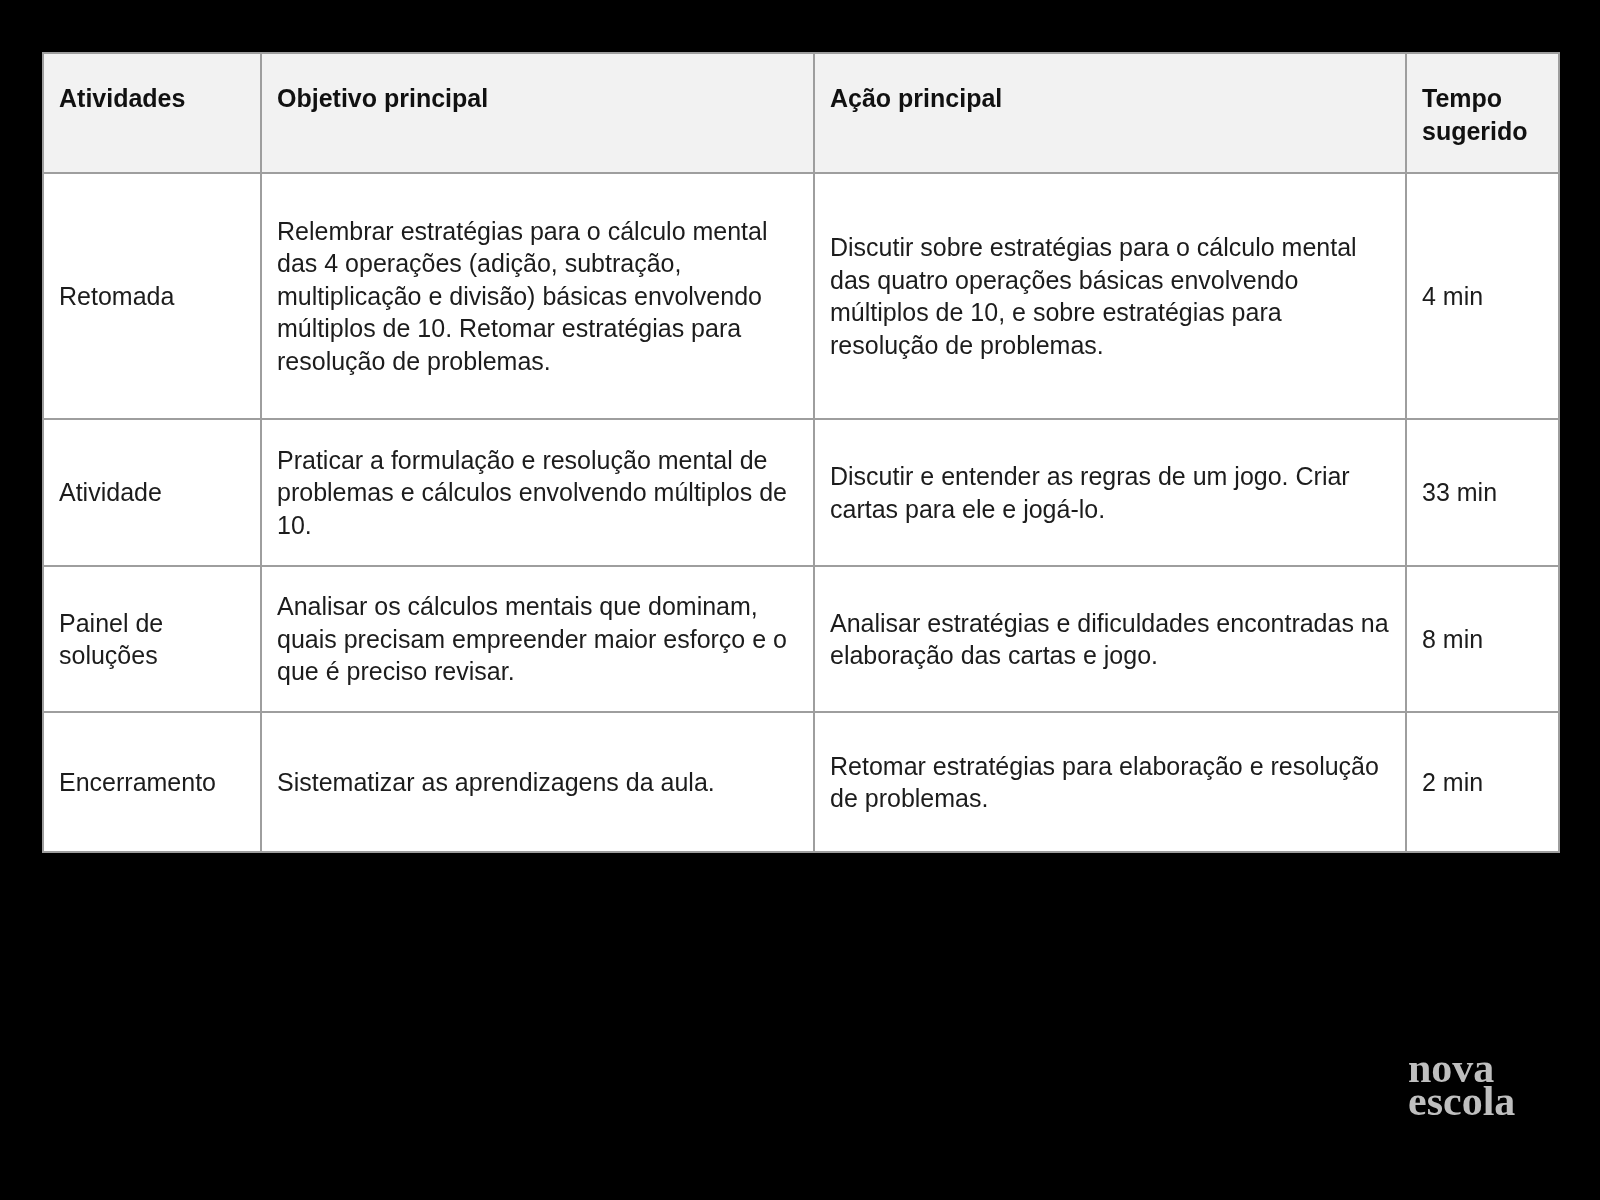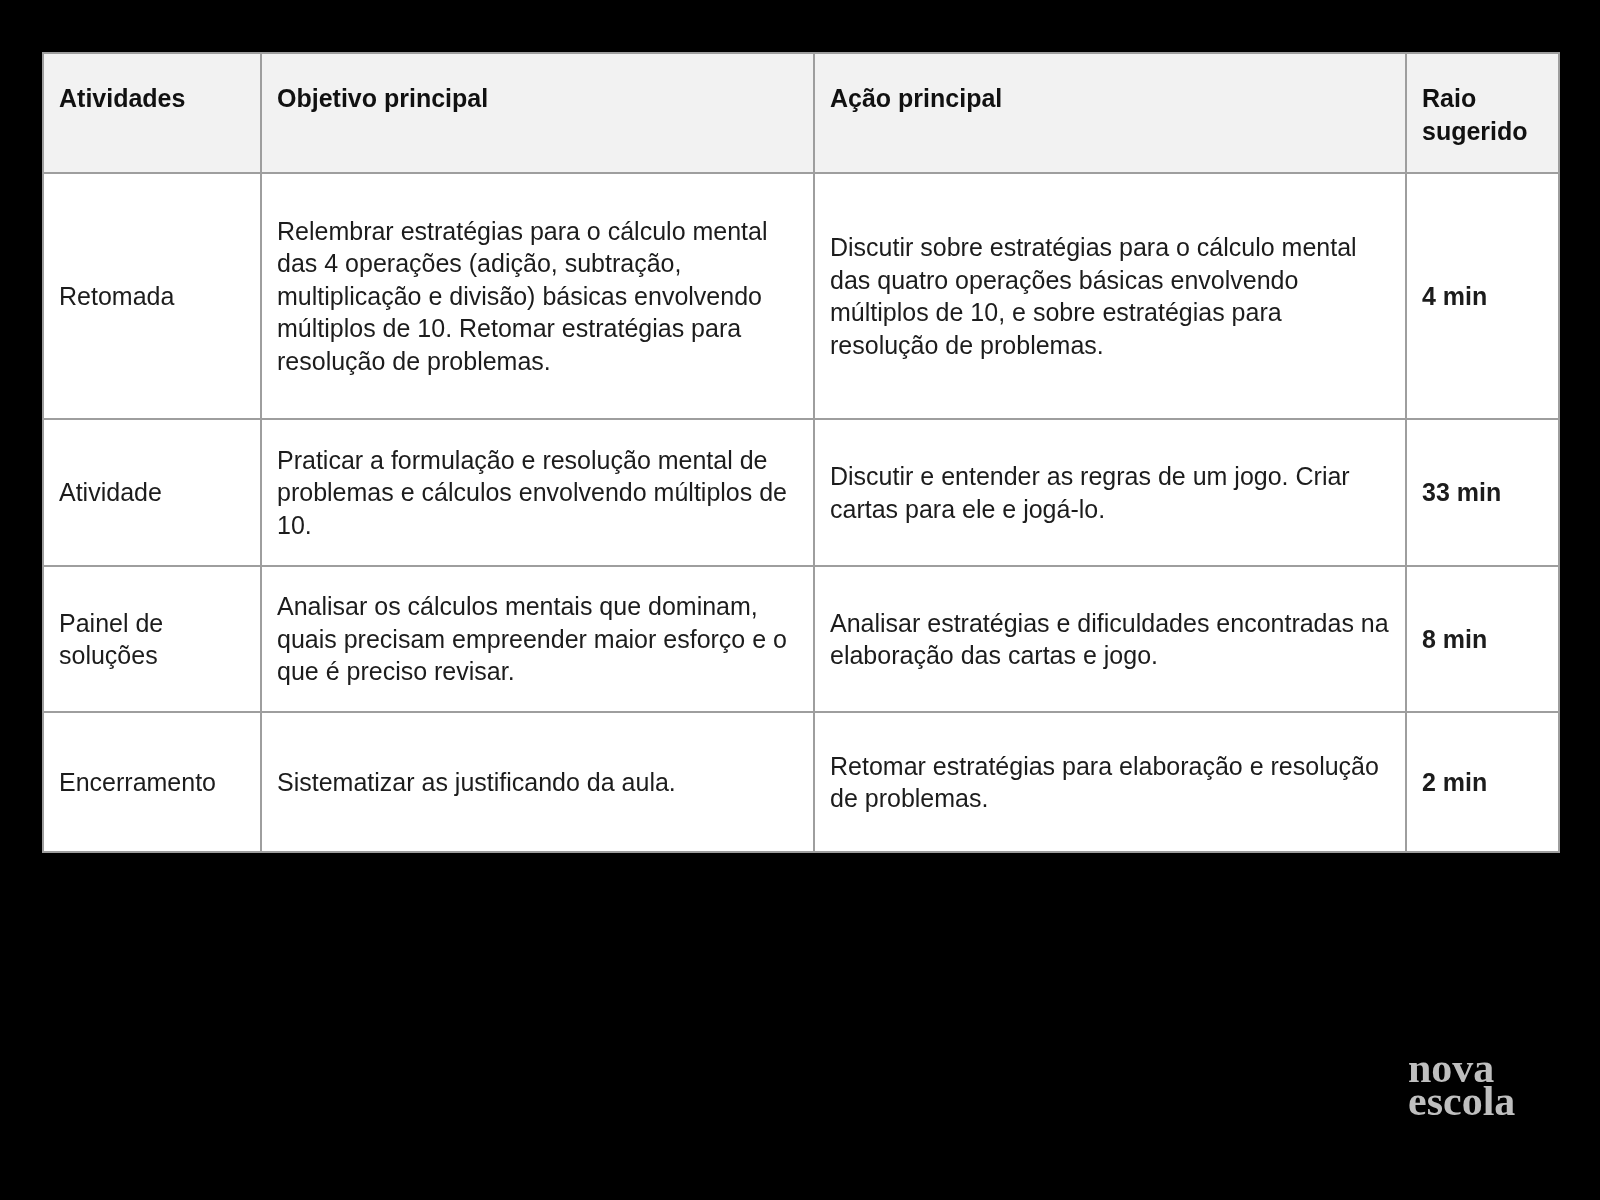--- a/index.html
+++ b/index.html
@@ -40,21 +40,21 @@
     padding-top: 28px;
     height: 120px;
     color: #111111;
   }
   .lesson-table tbody td { vertical-align: middle; background: #ffffff; }
   tr.row-1 td { height: 246px; }
   tr.row-2 td { height: 147px; }
   tr.row-3 td { height: 146px; }
   tr.row-4 td { height: 140px; }
   tr.row-5 td { height: 160px; }
-  td.cell-tempo { white-space: pre-wrap; font-weight: bold; }
+  td.cell-tempo { white-space: pre-wrap; }
 
   .brand-logo {
     position: absolute;
     left: 1408px; top: 1052px;
     font-family: Liberation Serif, serif;
     font-weight: bold;
     font-size: 42px;
     line-height: 33px;
     color: #bfbfbf;
     letter-spacing: 0px;
@@ -72,21 +72,21 @@
       <col class="c1">
         <col class="c2">
         <col class="c3">
         <col class="c4">
     </colgroup>
     <thead>
       <tr>
         <th>Atividades</th>
         <th>Objetivo principal</th>
         <th>Ação principal</th>
-        <th>Raio sugerido</th>
+        <th>Tempo sugerido</th>
       </tr>
     </thead>
     <tbody>
       <tr class="row-1">
         <td class="cell-atividade">Retomada</td>
         <td class="cell-objetivo">Relembrar estratégias para o cálculo mental das 4 operações (adição, subtração, multiplicação e divisão) básicas envolvendo múltiplos de 10. Retomar estratégias para resolução de problemas.</td>
         <td class="cell-acao">Discutir sobre estratégias para o cálculo mental das quatro operações básicas envolvendo múltiplos de 10, e sobre estratégias para resolução de problemas.</td>
         <td class="cell-tempo">4 min</td>
       </tr>
       <tr class="row-2">
@@ -96,21 +96,21 @@
         <td class="cell-tempo">33 min</td>
       </tr>
       <tr class="row-3">
         <td class="cell-atividade">Painel de soluções</td>
         <td class="cell-objetivo">Analisar os cálculos mentais que dominam, quais precisam empreender maior esforço e o que é preciso revisar.</td>
         <td class="cell-acao">Analisar estratégias e dificuldades encontradas na elaboração das cartas e jogo.</td>
         <td class="cell-tempo">8 min</td>
       </tr>
       <tr class="row-4">
         <td class="cell-atividade">Encerramento</td>
-        <td class="cell-objetivo">Sistematizar as justificando da aula.</td>
+        <td class="cell-objetivo">Sistematizar as aprendizagens da aula.</td>
         <td class="cell-acao">Retomar estratégias para elaboração e resolução de problemas.</td>
         <td class="cell-tempo">2 min</td>
       </tr>
     </tbody>
   </table>
 
   <div class="brand-logo">
     <span>nova</span>
     <span>escola</span>
   </div>

